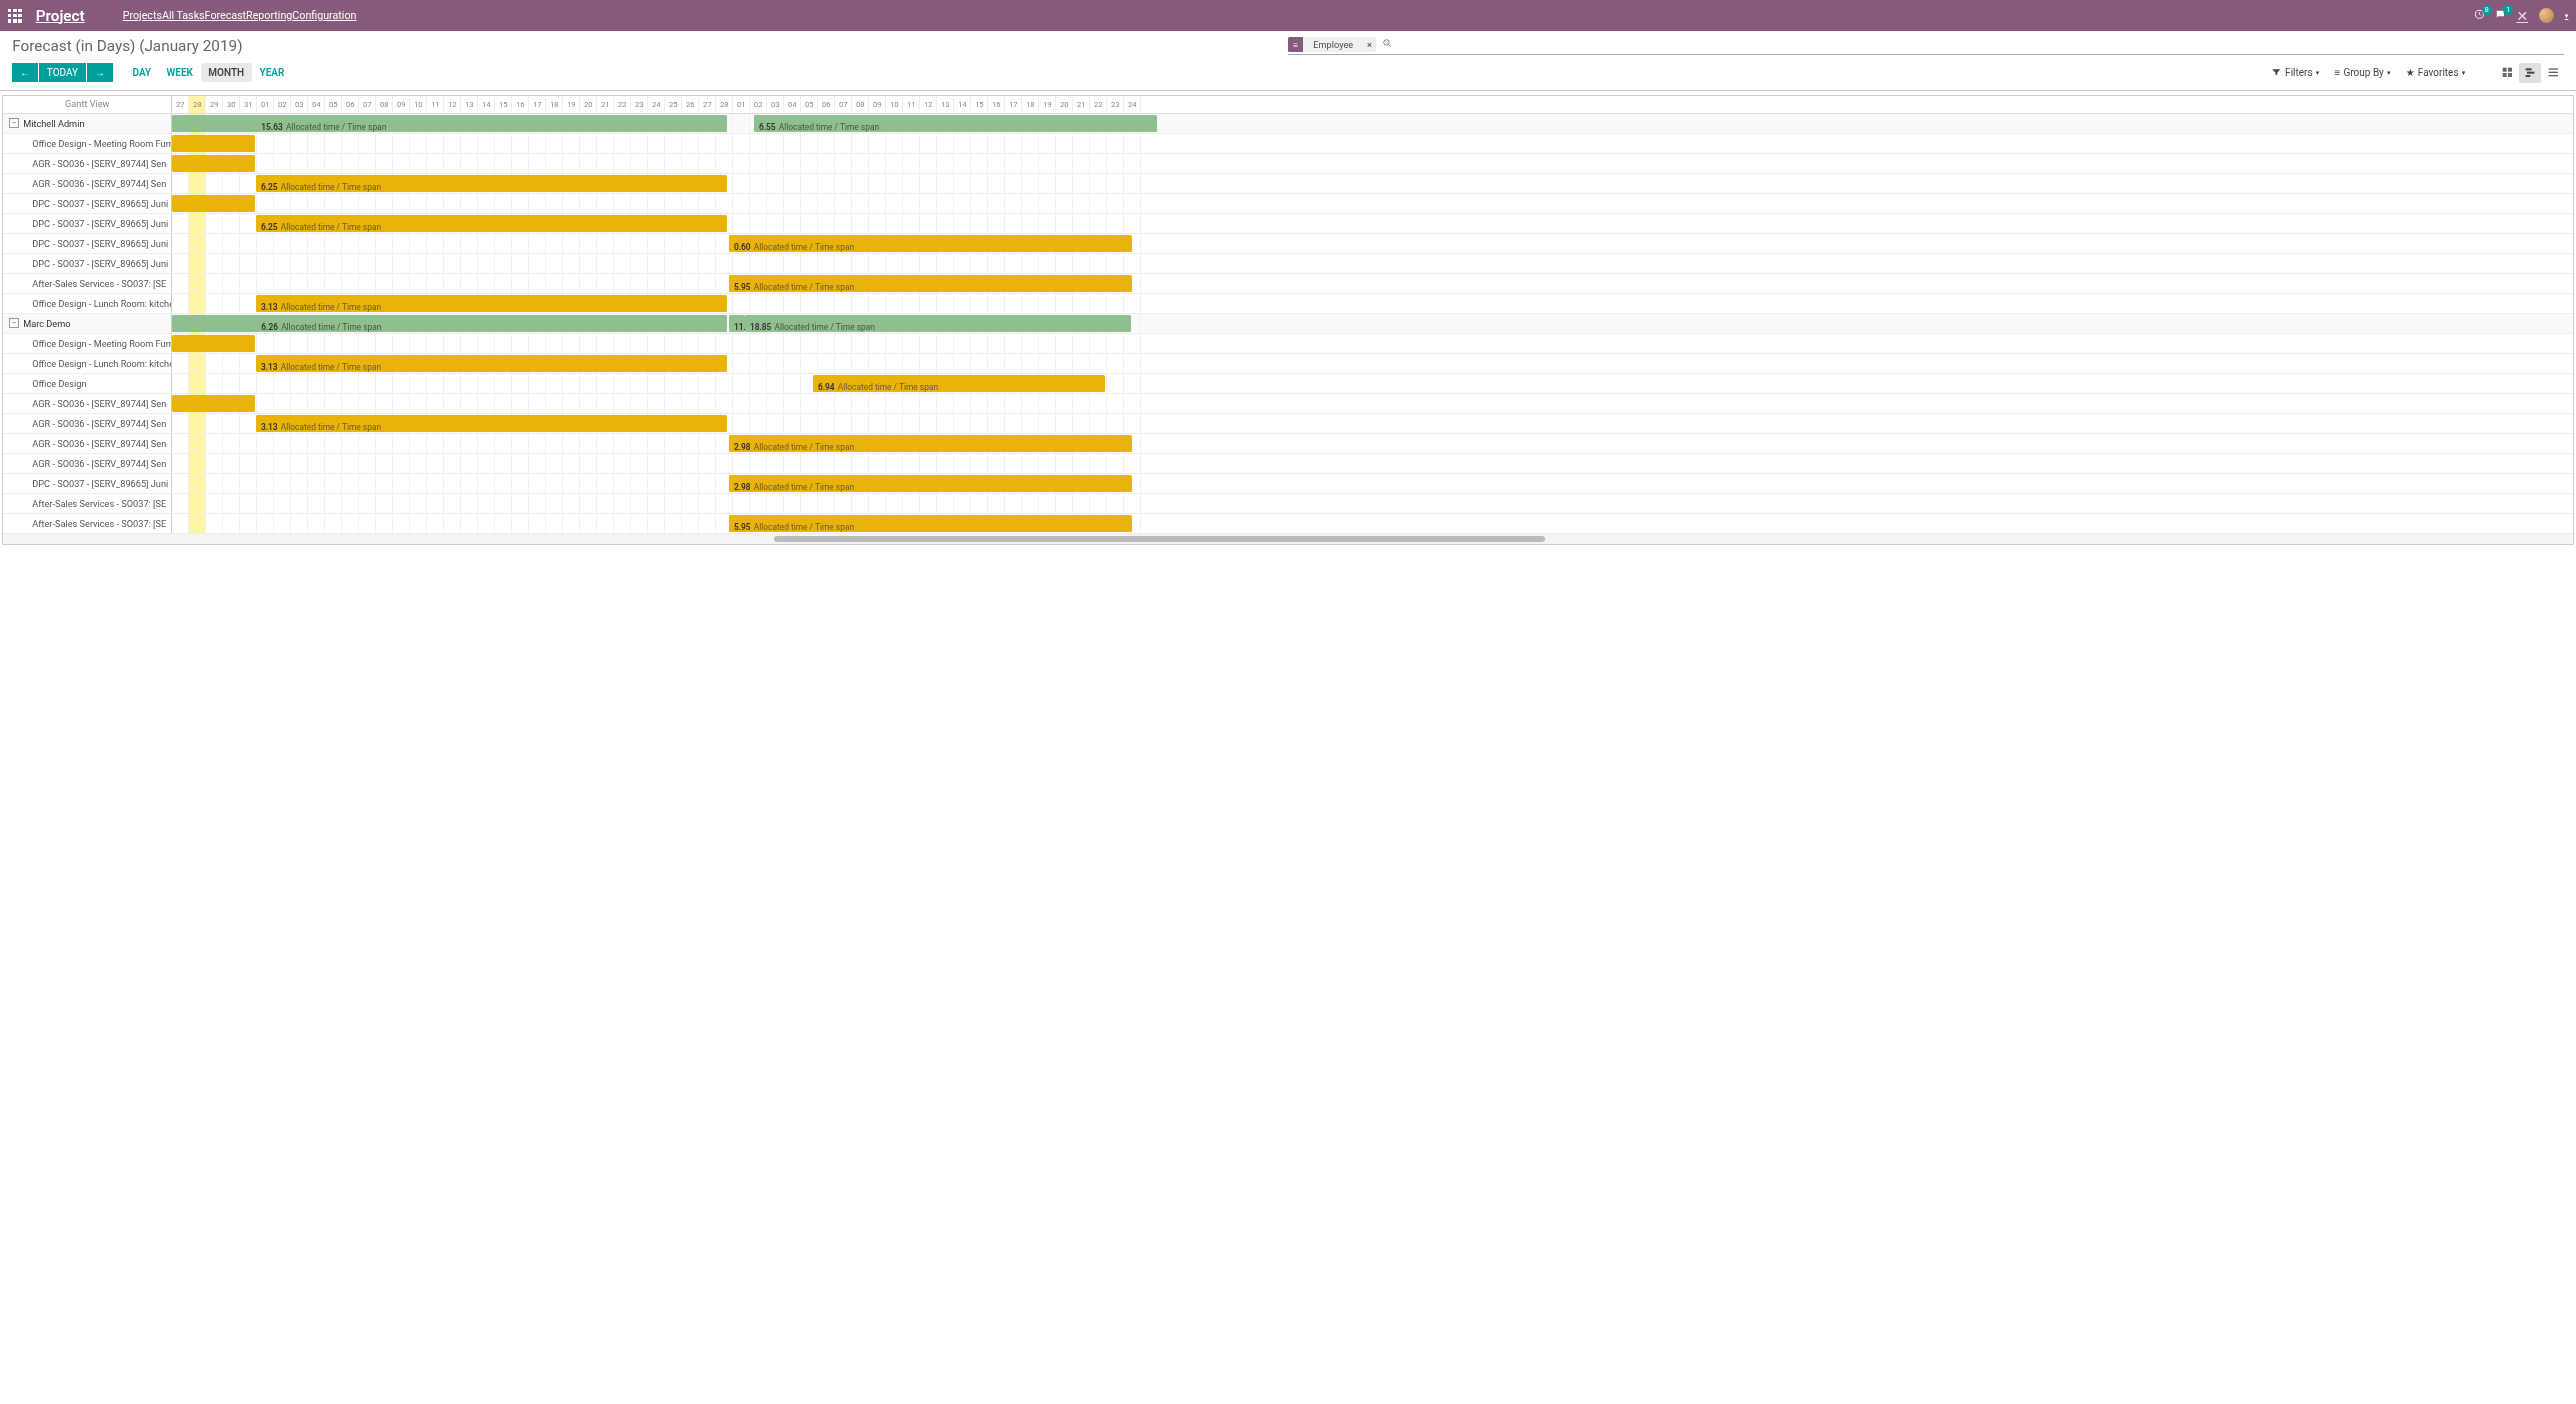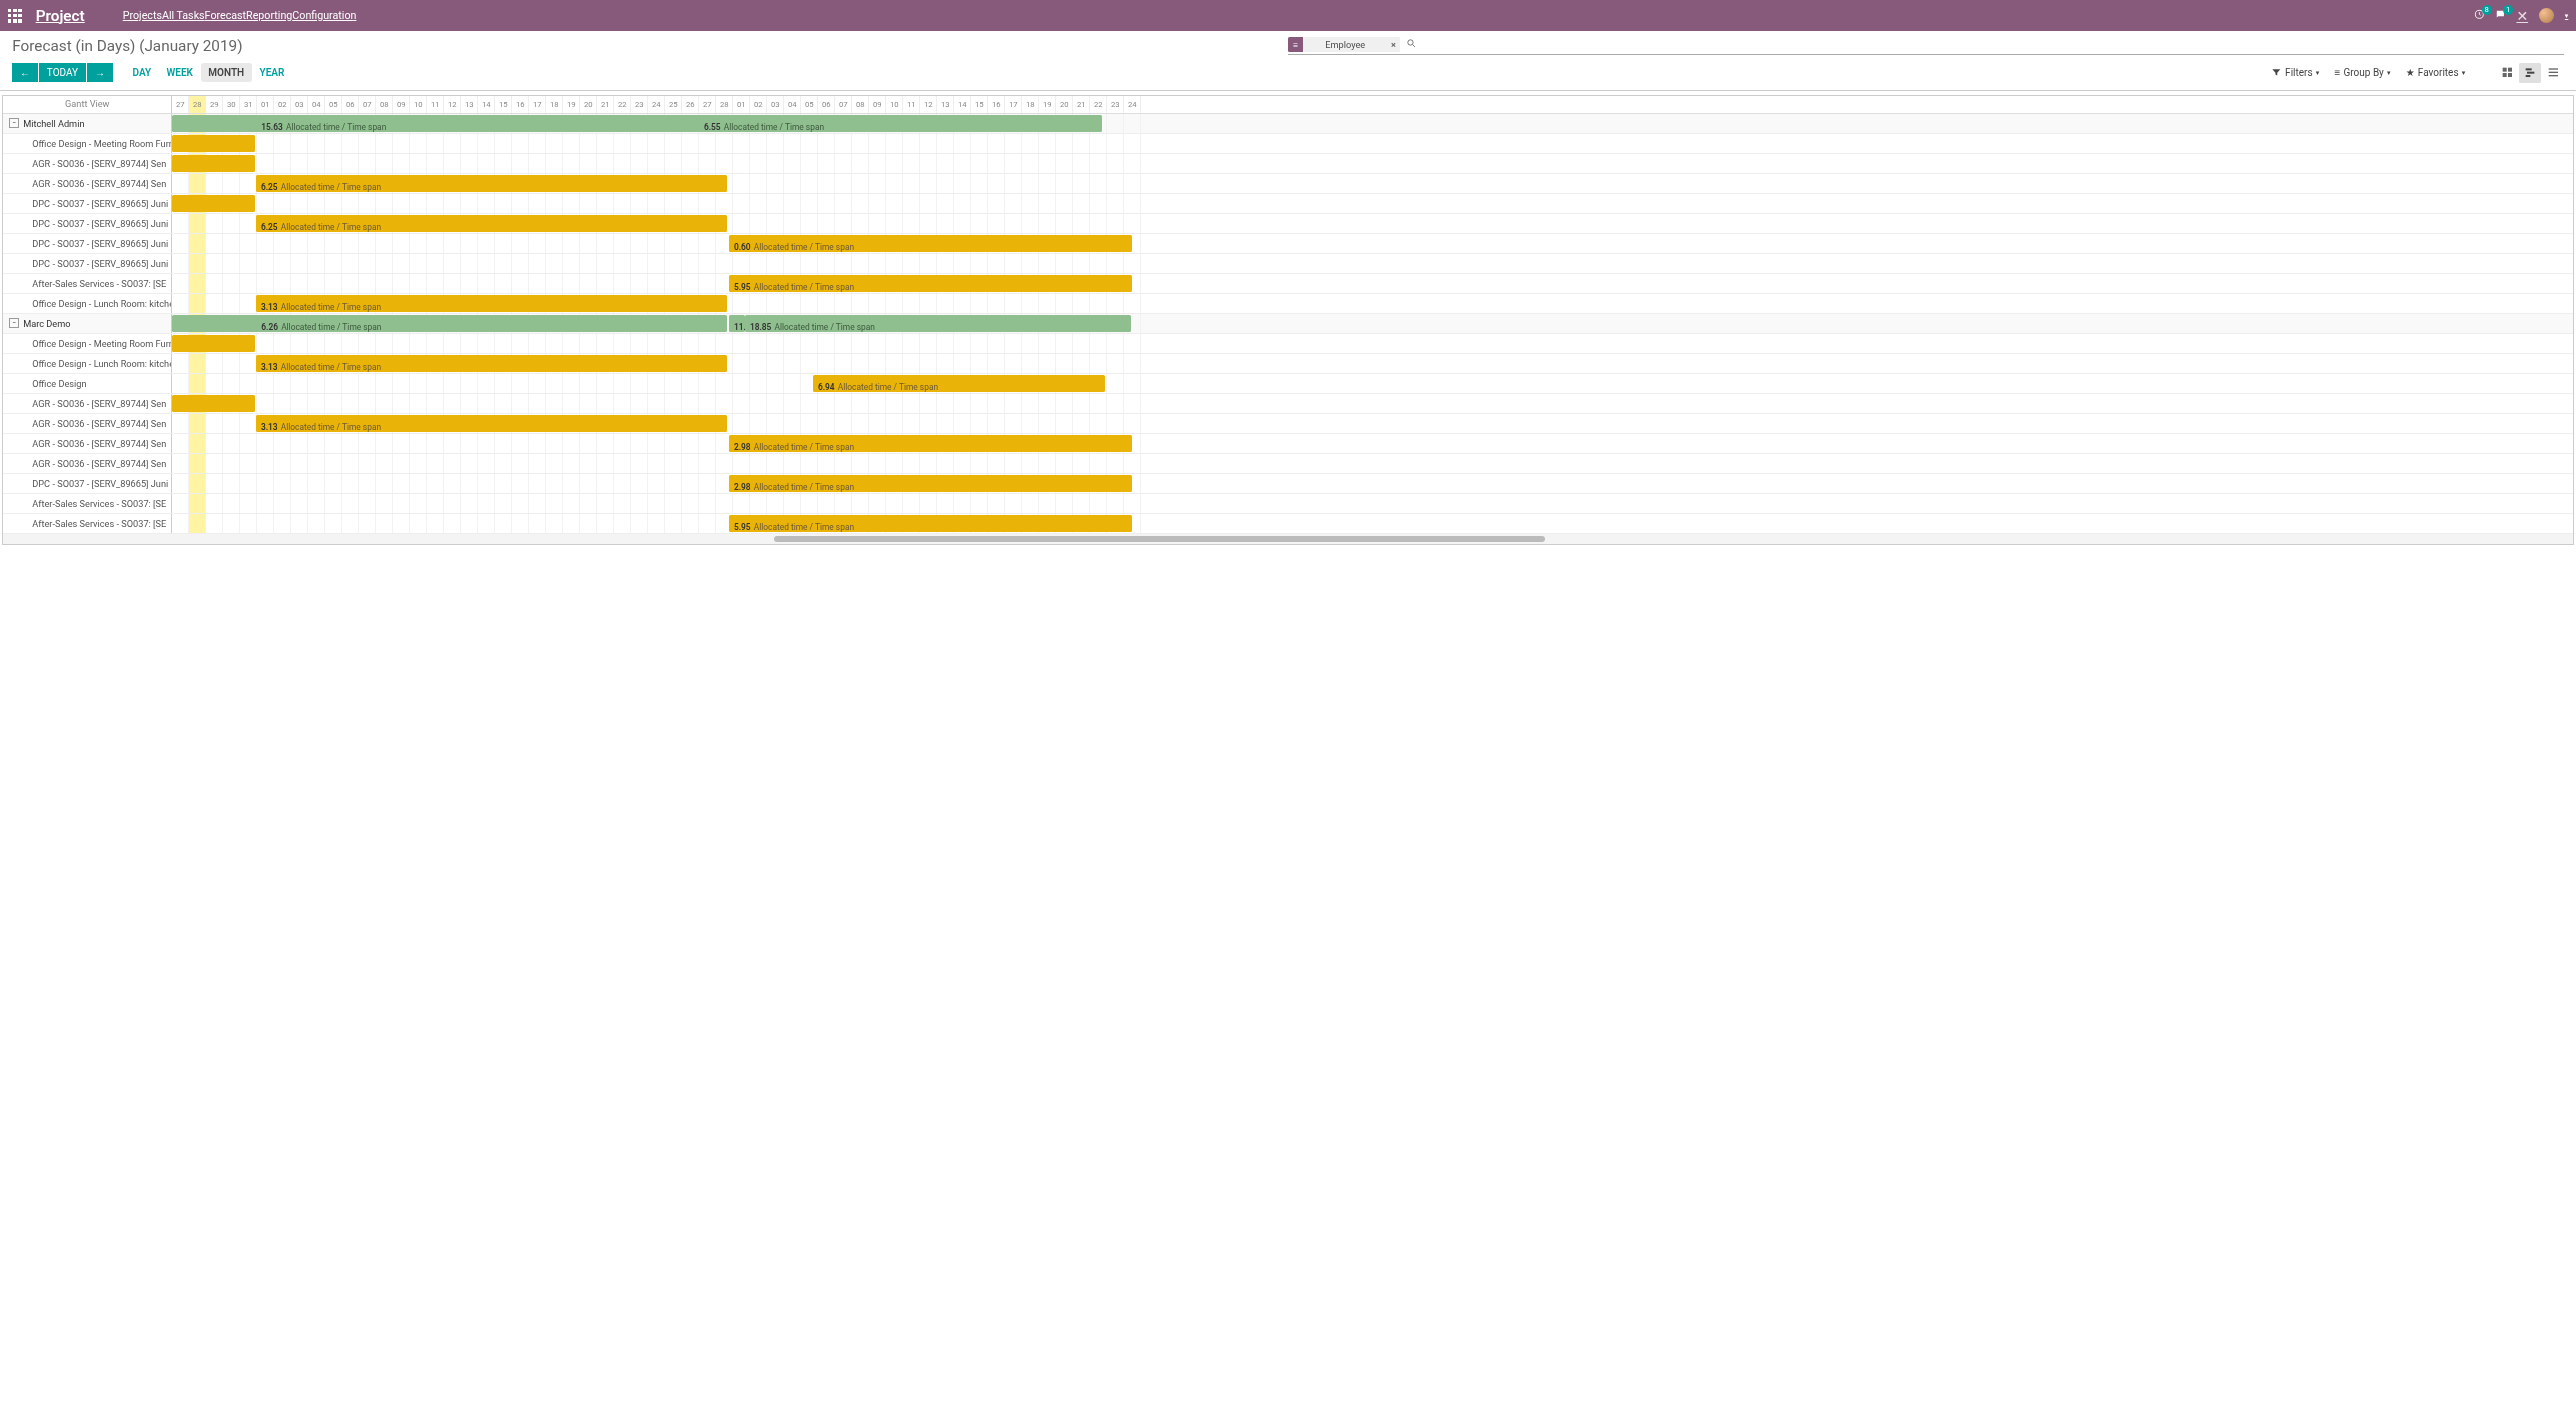--- a/index.html
+++ b/index.html
@@ -19,21 +19,21 @@
 .close-icon { font-size: 14px; cursor: pointer; opacity: 0.8; }
 .avatar { width: 15.3px; height: 15.3px; border-radius: 50%; background: radial-gradient(circle at 30% 30%, #f4c090, #b07c4c); cursor: pointer; }
 
 
 .control-panel { background: #fff; border-bottom: 0.8px solid #ccc; }
 .cp-top { display: flex; align-items: center; padding: 6.1px 12.3px 3.1px; }
 .title { font-size: 15.3px; color: #666; flex: 1; }
 .searchbar { flex: 1; display: flex; align-items: center; border-bottom: 0.8px solid #aaa; padding-bottom: 1.5px; }
 .facet { display: flex; align-items: center; background: #f0f0f0; border-radius: 1.5px; font-size: 9.2px; overflow: hidden; margin-right: 3.1px; }
 .facet-icon { background: #875a7b; color: #fff; width: 15.3px; height: 15.3px; display: flex; align-items: center; justify-content: center; font-size: 8.4px; }
-.facet-text { padding: 0 22px; text-align: center; }
+.facet-text { padding: 0 10px; text-align: center; }
 .facet-remove { padding: 0 3.8px; cursor: pointer; color: #666; font-weight: bold; }
 .search-input { flex: 1; border: none; outline: none; font-size: 10px; padding: 1.5px 3.1px; }
 .search-btn { color: #666; cursor: pointer; padding: 0 3.1px; }
 
 .cp-bottom { display: flex; align-items: center; padding: 4.6px 12.3px 7.7px; }
 .btn-group { display: flex; }
 .btn { background: #00a09d; color: #fff; border: none; padding: 3.8px 7.7px; font-size: 10px; cursor: pointer; margin-right: 1.5px; }
 .scale-group { margin-left: 10.7px; display: flex; }
 .scale { padding: 3.8px 7.7px; font-size: 10px; cursor: pointer; color: #00a09d; font-weight: 600; }
 .scale.active { background: #e9e9e9; color: #444; border-radius: 3px; }
@@ -323,21 +323,21 @@
           <div class="cell"></div>
           <div class="cell"></div>
           <div class="cell"></div>
           <div class="cell"></div>
           <div class="cell"></div>
           <div class="cell"></div>
           <div class="bar green" style="left: 0px; width: 555px; padding-left: 89px;">
             <span class="val">15.63</span>
             <span>Allocated time / Time span</span>
           </div>
-          <div class="bar green" style="left: 527px; width: 403px; padding-left: 4.6px;">
+          <div class="bar green" style="left: 582px; width: 403px; padding-left: 4.6px;">
             <span class="val">6.55</span>
             <span>Allocated time / Time span</span>
           </div>
         </div>
       </div>
       <div class="gantt-row">
         <div class="row-label task">Office Design - Meeting Room Furn</div>
         <div class="row-cells">
           <div class="cell"></div>
           <div class="cell today"></div>

